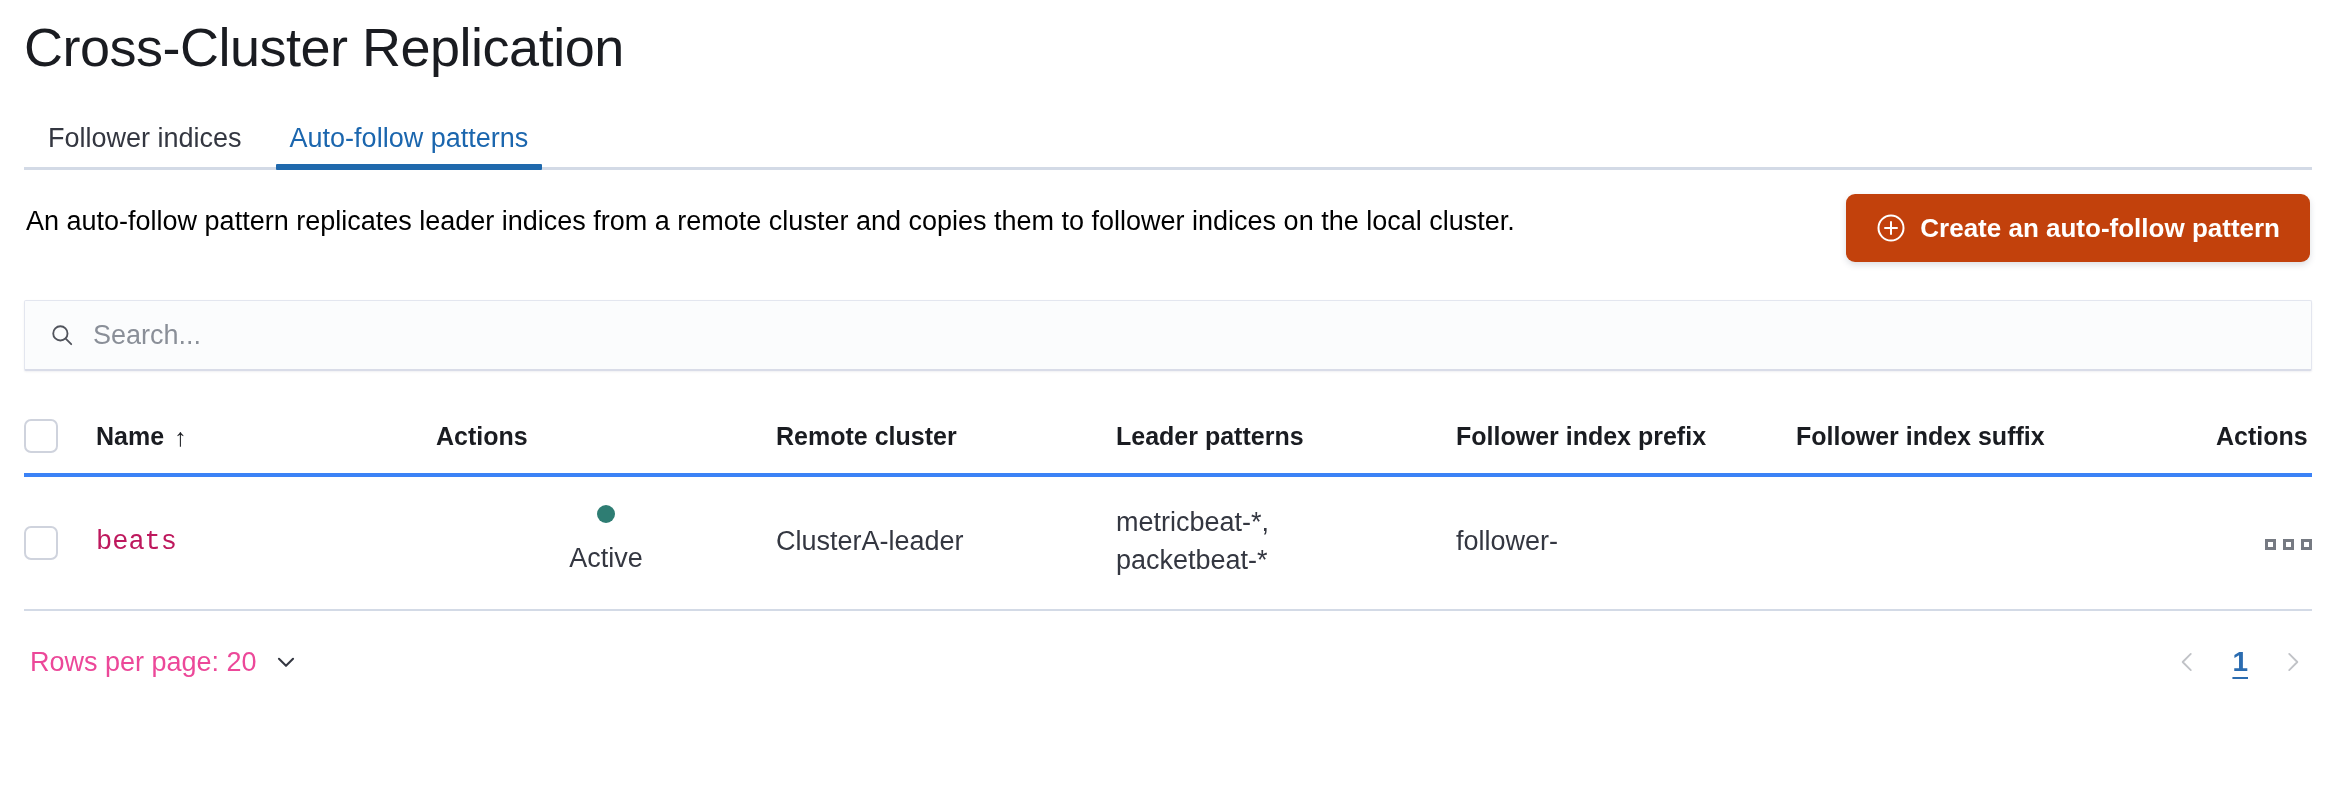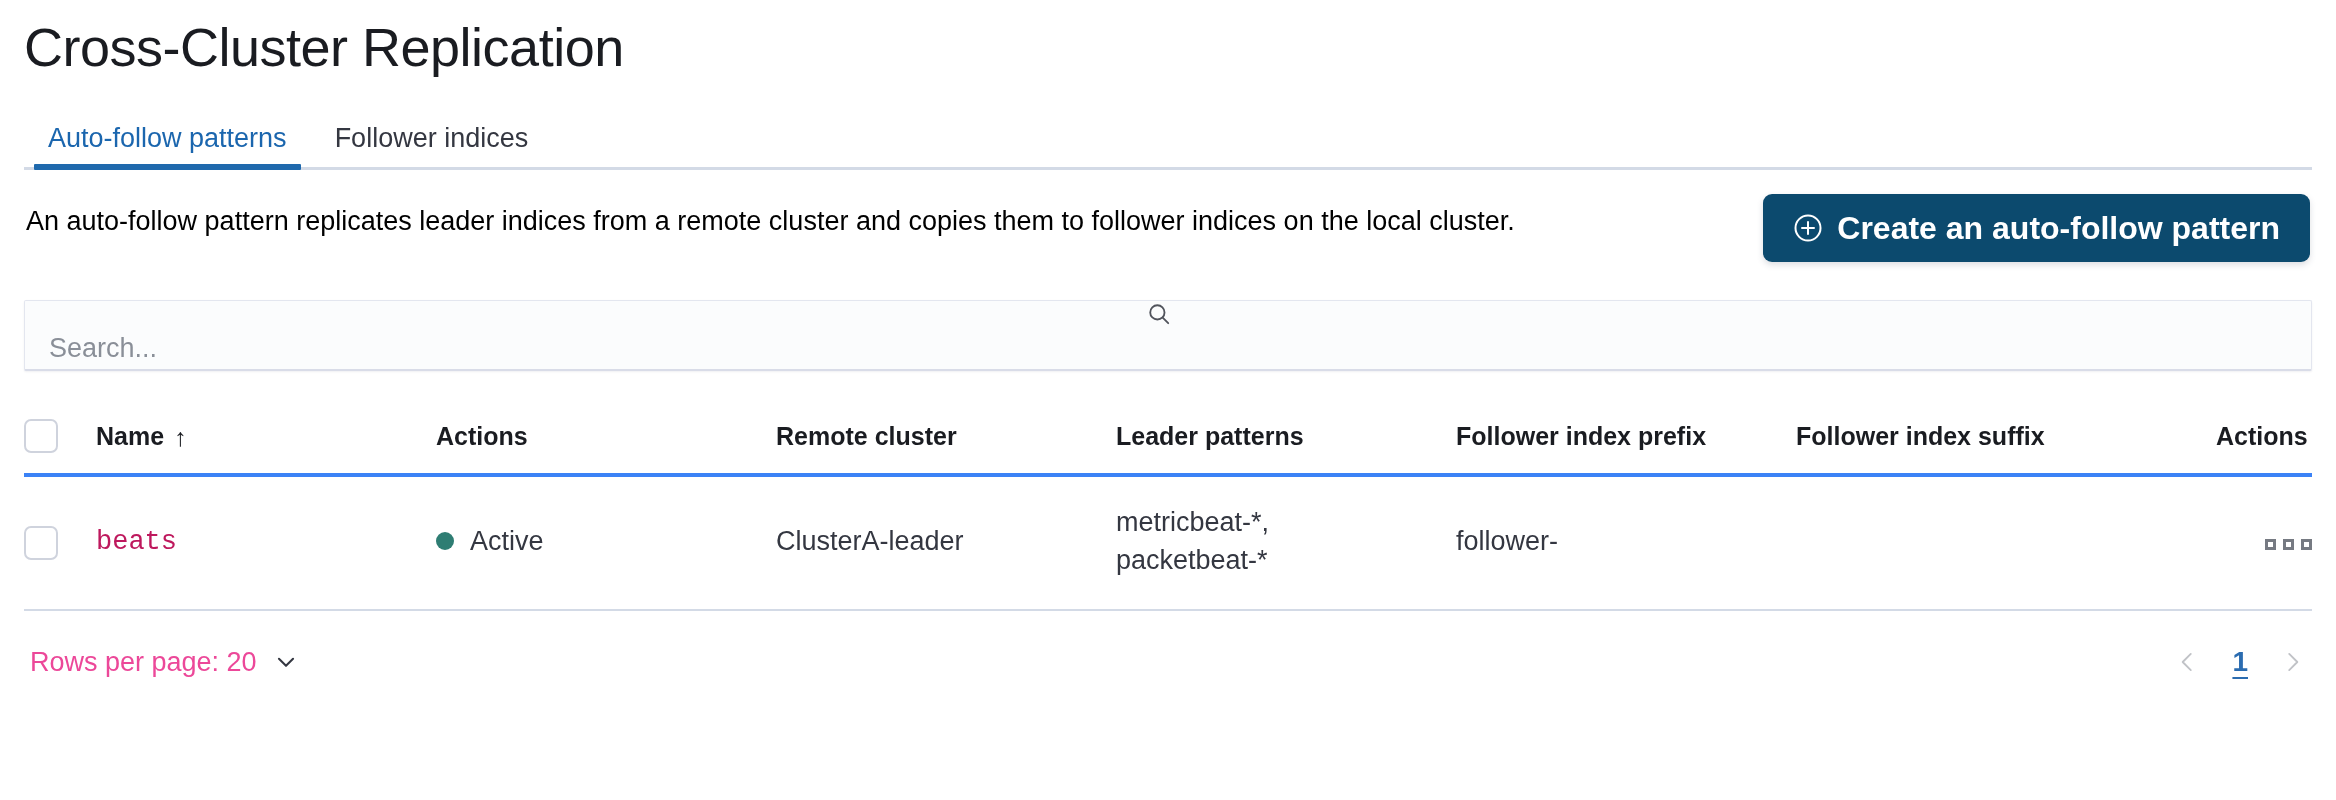--- a/index.html
+++ b/index.html
@@ -95,26 +95,26 @@
     line-height: 42px;
     color: #000000;
     max-width: 1700px;
     font-weight: 400;
   }
   .create-button {
     flex: 0 0 auto;
     display: inline-flex;
     align-items: center;
     gap: 14px;
-    background: #0c4a6e;
+    background: #c2410c;
     color: #ffffff;
     border: none;
     border-radius: 9px;
     padding: 17px 30px;
-    font-size: 32px;
+    font-size: 26px;
     line-height: 34px;
     font-weight: 600;
     font-family: inherit;
     cursor: pointer;
     white-space: nowrap;
     box-shadow: 0 3px 6px rgba(65,78,101,0.18);
     margin-top: -6px;
   }
   .create-button .plus-circle {
     width: 30px;
@@ -128,21 +128,20 @@
     margin-top: 38px;
     height: 68px;
     background: #fbfcfd;
     border: 1px solid #e3e6ef;
     border-bottom: 2px solid #d9dce8;
     border-radius: 2px;
     display: flex;
     align-items: center;
     padding: 0 24px;
     box-shadow: 0 1px 2px rgba(59,69,94,0.08);
-    flex-direction: column;
   }
   .search-icon {
     width: 26px;
     height: 26px;
     flex: 0 0 auto;
     margin-right: 18px;
     opacity: 0.85;
   }
   .search-input {
     border: none;
@@ -217,20 +216,21 @@
   .name-link {
     color: #be185d;
     text-decoration: none;
     cursor: pointer;
     font-family: Liberation Mono, monospace;
   }
   .status-cell {
     display: flex;
     align-items: center;
     gap: 16px;
+    flex-direction: column;
   }
   .status-dot {
     width: 18px;
     height: 18px;
     border-radius: 50%;
     background: #2e7d73;
     flex: 0 0 auto;
     display: inline-block;
   }
   .multi-line { white-space: pre-line; }
@@ -297,22 +297,22 @@
   }
 </style>
 </head>
 <body>
 
 <div class="page">
 
   <h1 class="page-title">Cross-Cluster Replication</h1>
 
   <div class="tabs">
+    <button class="tab">Follower indices</button>
     <button class="tab active">Auto-follow patterns</button>
-    <button class="tab">Follower indices</button>
   </div>
 
   <div class="intro">
     <div class="intro-text">An auto-follow pattern replicates leader indices from a remote cluster and copies them to follower indices on the local cluster.</div>
     <button class="create-button">
       <span class="plus-circle">
         <svg viewBox="0 0 24 24" width="30" height="30" fill="none" aria-hidden="true">
           <circle cx="12" cy="12" r="10" stroke="#ffffff" stroke-width="1.6"></circle>
           <path d="M12 7.2v9.6M7.2 12h9.6" stroke="#ffffff" stroke-width="1.6" stroke-linecap="round"></path>
         </svg>

